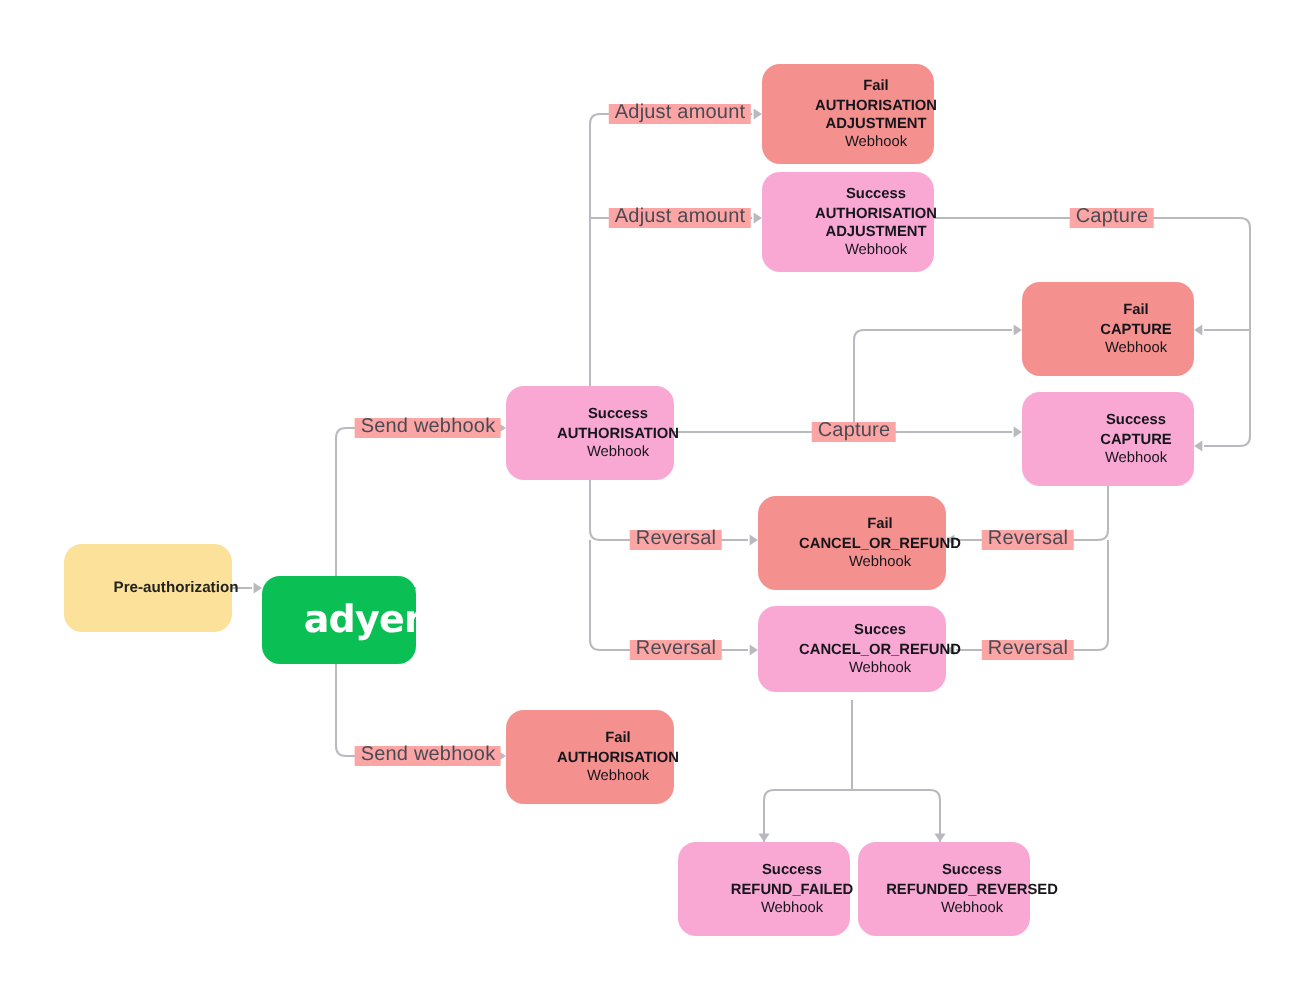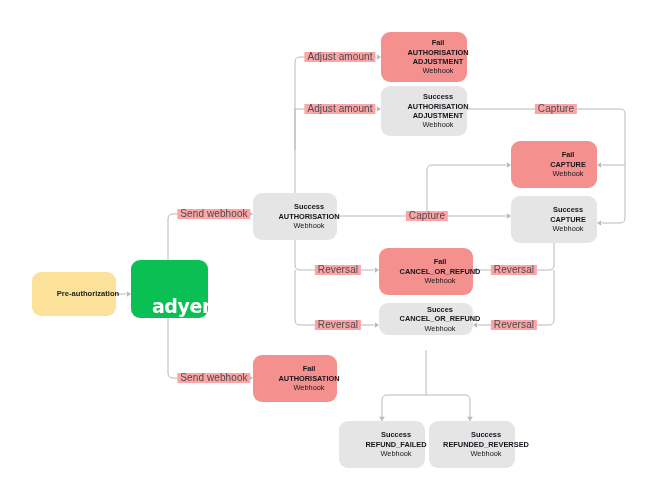--- a/index.html
+++ b/index.html
@@ -65,21 +65,21 @@
     font-size: 7.4px;
   }
   .node .ln-event {
     font-weight: 700;
     font-size: 7.4px;
   }
   .node .ln-kind {
     font-weight: 400;
     font-size: 7.4px;
   }
-  .node-success { background: #e5e5e5; }
+  .node-success { background: #f9a8d4; }
   .node-fail    { background: #f4918f; }
   .node-start   { background: #fbe19a; }
   .node-brand   { background: #0abf53; }
   .node-start .ln-plain {
     font-size: 7.6px;
     font-weight: 700;
     color: #23231f;
   }
   .brand-logo {
     font-size: 19px;
@@ -135,21 +135,21 @@
       <div class="edge-label" style="left: 556px; top: 109px;">Capture</div>
       <div class="edge-label" style="left: 338px; top: 270px;">Reversal</div>
       <div class="edge-label" style="left: 338px; top: 325px;">Reversal</div>
       <div class="edge-label" style="left: 514px; top: 270px;">Reversal</div>
       <div class="edge-label" style="left: 514px; top: 325px;">Reversal</div>
     </div>
   <div id="node-layer">
       <div class="node node-start" style="left: 32px; top: 272px; width: 84px; height: 44px;">
         <span class="ln ln-plain">Pre-authorization</span>
       </div>
-      <div class="node node-brand" style="left: 131px; top: 260px; width: 77px; height: 58px; justify-content: flex-end;">
+      <div class="node node-brand" style="left: 131px; top: 288px; width: 77px; height: 44px;">
         <span class="brand-logo">adyen</span>
       </div>
       <div class="node node-success" style="left: 253px; top: 193px; width: 84px; height: 47px;">
         <span class="ln ln-status">Success</span>
         <span class="ln ln-event">AUTHORISATION</span>
         <span class="ln ln-kind">Webhook</span>
       </div>
       <div class="node node-fail" style="left: 253px; top: 355px; width: 84px; height: 47px;">
         <span class="ln ln-status">Fail</span>
         <span class="ln ln-event">AUTHORISATION</span>
@@ -175,21 +175,21 @@
       <div class="node node-success" style="left: 511px; top: 196px; width: 86px; height: 47px;">
         <span class="ln ln-status">Success</span>
         <span class="ln ln-event">CAPTURE</span>
         <span class="ln ln-kind">Webhook</span>
       </div>
       <div class="node node-fail" style="left: 379px; top: 248px; width: 94px; height: 47px;">
         <span class="ln ln-status">Fail</span>
         <span class="ln ln-event">CANCEL_OR_REFUND</span>
         <span class="ln ln-kind">Webhook</span>
       </div>
-      <div class="node node-success" style="left: 379px; top: 303px; width: 94px; height: 32px;">
+      <div class="node node-success" style="left: 379px; top: 303px; width: 94px; height: 43px;">
         <span class="ln ln-status">Succes</span>
         <span class="ln ln-event">CANCEL_OR_REFUND</span>
         <span class="ln ln-kind">Webhook</span>
       </div>
       <div class="node node-success" style="left: 339px; top: 421px; width: 86px; height: 47px;">
         <span class="ln ln-status">Success</span>
         <span class="ln ln-event">REFUND_FAILED</span>
         <span class="ln ln-kind">Webhook</span>
       </div>
       <div class="node node-success" style="left: 429px; top: 421px; width: 86px; height: 47px;">

